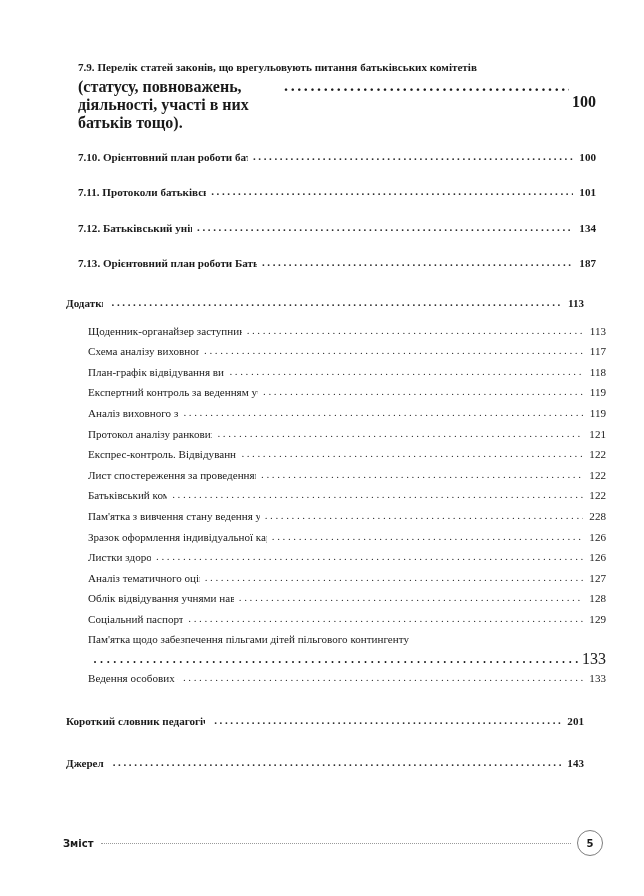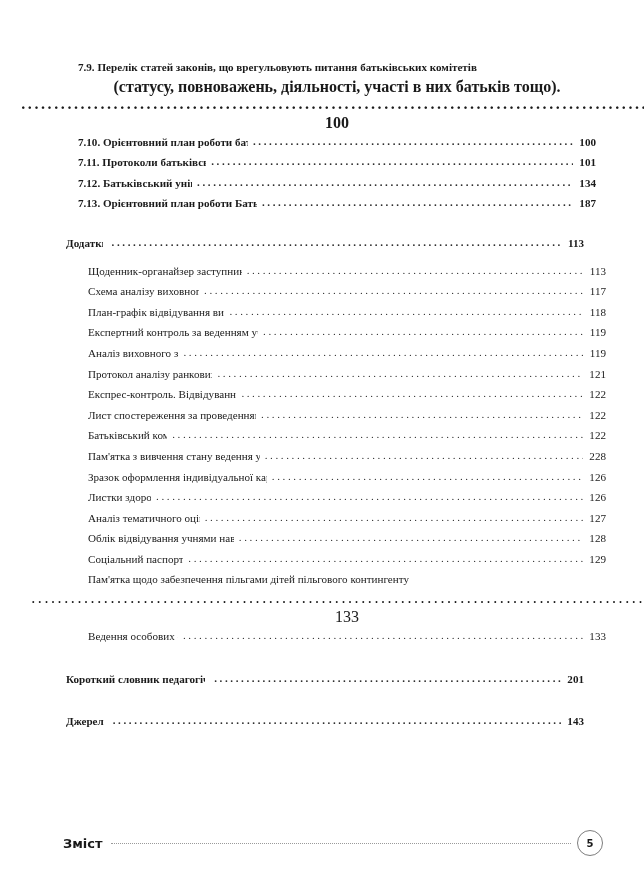--- a/index.html
+++ b/index.html
@@ -68,21 +68,21 @@
   .row-wrap .title-first {
     display: block;
     white-space: nowrap;
   }
 
   
   .lvl-section {            
     font-weight: bold;
     margin-left: 12px;
   }
-  .lvl-section .pageno { font-weight: bold; }
+  .lvl-section .pageno { font-weight: bold; margin-top: 15px; }
 
   .lvl-major {              
     font-weight: bold;
     margin-left: 0px;
   }
   .lvl-major .pageno { font-weight: bold; }
   .lvl-major .leader { margin-left: 9px; }
 
   .lvl-item {               
     font-weight: normal;
@@ -90,21 +90,21 @@
   }
 
   
   .block-sections { margin-bottom: 0px; }
   .gap-before-dodatky { height: 19px; }
   .gap-after-dodatky  { height: 7px; }
   .gap-before-slovnyk { height: 22px; }
   .gap-before-dzherela{ height: 22px; }
 
   
-  .cont { display: flex; align-items: center; width: 100%; flex-direction: column; }
+  .cont { display: flex; align-items: flex-start; width: 100%; }
   .cont .title { flex: 0 1 auto; }
   .cont .leader {
     flex: 1 1 auto;
     overflow: hidden;
     margin: 0 3px 0 5px;
     letter-spacing: 2.6px;
     position: relative;
     top: -1px;
   }
   .cont .leader::after {
@@ -118,21 +118,21 @@
     left: 47px;
     top: 833px;
     width: 540px;
     display: flex;
     align-items: center;
     height: 20px;
   }
   .footer-label {
     font-family: "DejaVu Sans", "Liberation Sans", sans-serif;
     font-weight: bold;
-    font-size: 13px;
+    font-size: 10px;
     color: #1a1a1a;
     letter-spacing: 0px;
     flex: 0 0 auto;
   }
   .footer-dots {
     flex: 1 1 auto;
     margin: 0 6px 0 8px;
     height: 1px;
     border-top: 1px dotted #9a9a9a;
     position: relative;

